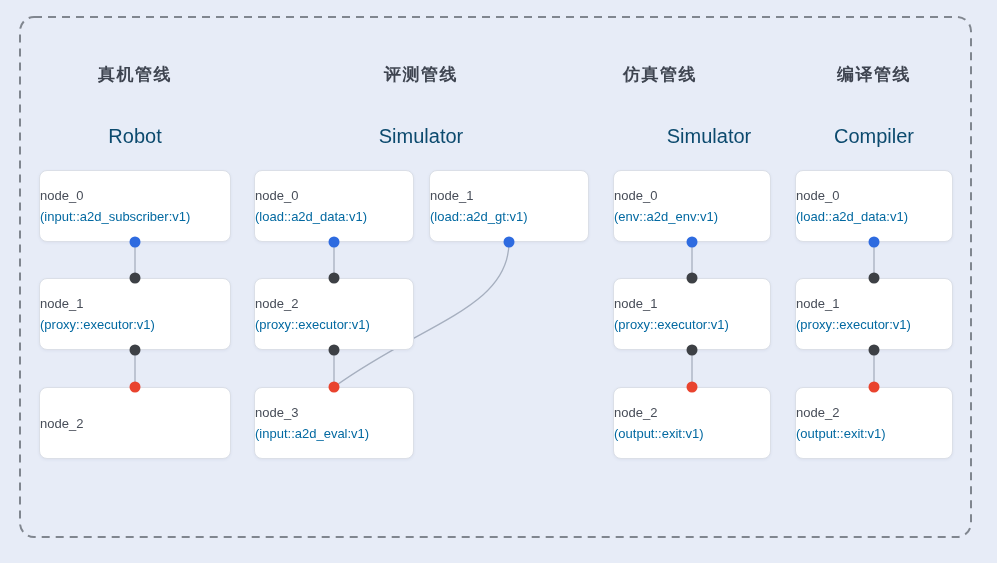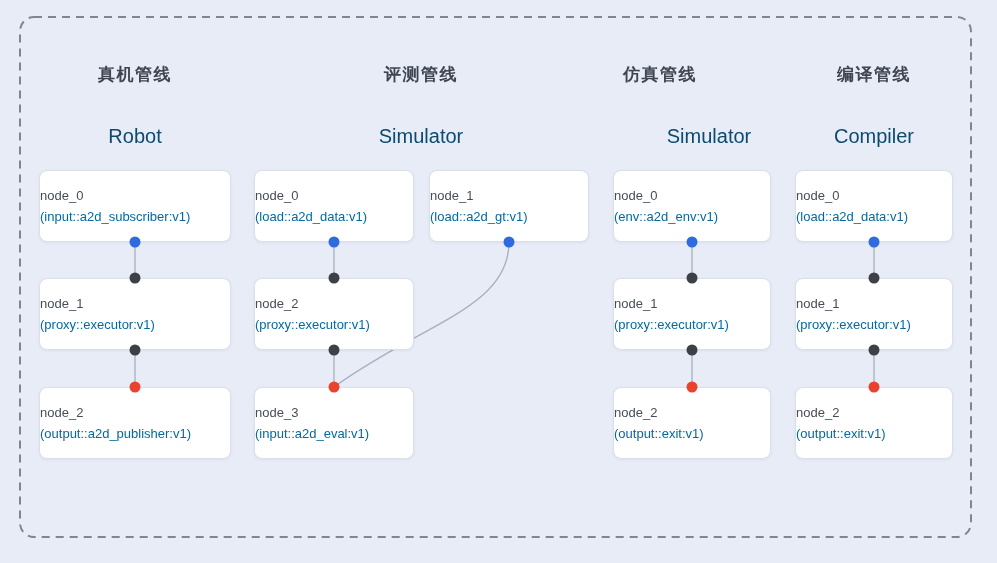--- a/index.html
+++ b/index.html
@@ -58,21 +58,20 @@
       </div>
       <div class="dot" style="left: 135px; top: 242px; background: rgb(46, 107, 224);"></div>
       <div class="node-box" style="left: 39px; top: 278px; width: 192px; height: 72px;">
         <div class="node-name">node_1</div>
         <div class="node-type">(proxy::executor:v1)</div>
       </div>
       <div class="dot" style="left: 135px; top: 278px; background: rgb(61, 64, 69);"></div>
       <div class="dot" style="left: 135px; top: 350px; background: rgb(61, 64, 69);"></div>
       <div class="node-box" style="left: 39px; top: 387px; width: 192px; height: 72px;">
         <div class="node-name">node_2</div>
-        <div class="node-type">(output::a2d_publisher:v1)</div>
       </div>
       <div class="dot" style="left: 135px; top: 387px; background: rgb(233, 67, 46);"></div>
       <div class="title-zh" style="left: 421px; top: 74px;">评测管线</div>
       <div class="title-en" style="left: 421px; top: 136px;">Simulator</div>
       <div class="node-box" style="left: 254px; top: 170px; width: 160px; height: 72px;">
         <div class="node-name">node_0</div>
         <div class="node-type">(load::a2d_data:v1)</div>
       </div>
       <div class="dot" style="left: 334px; top: 242px; background: rgb(46, 107, 224);"></div>
       <div class="node-box" style="left: 429px; top: 170px; width: 160px; height: 72px;">

